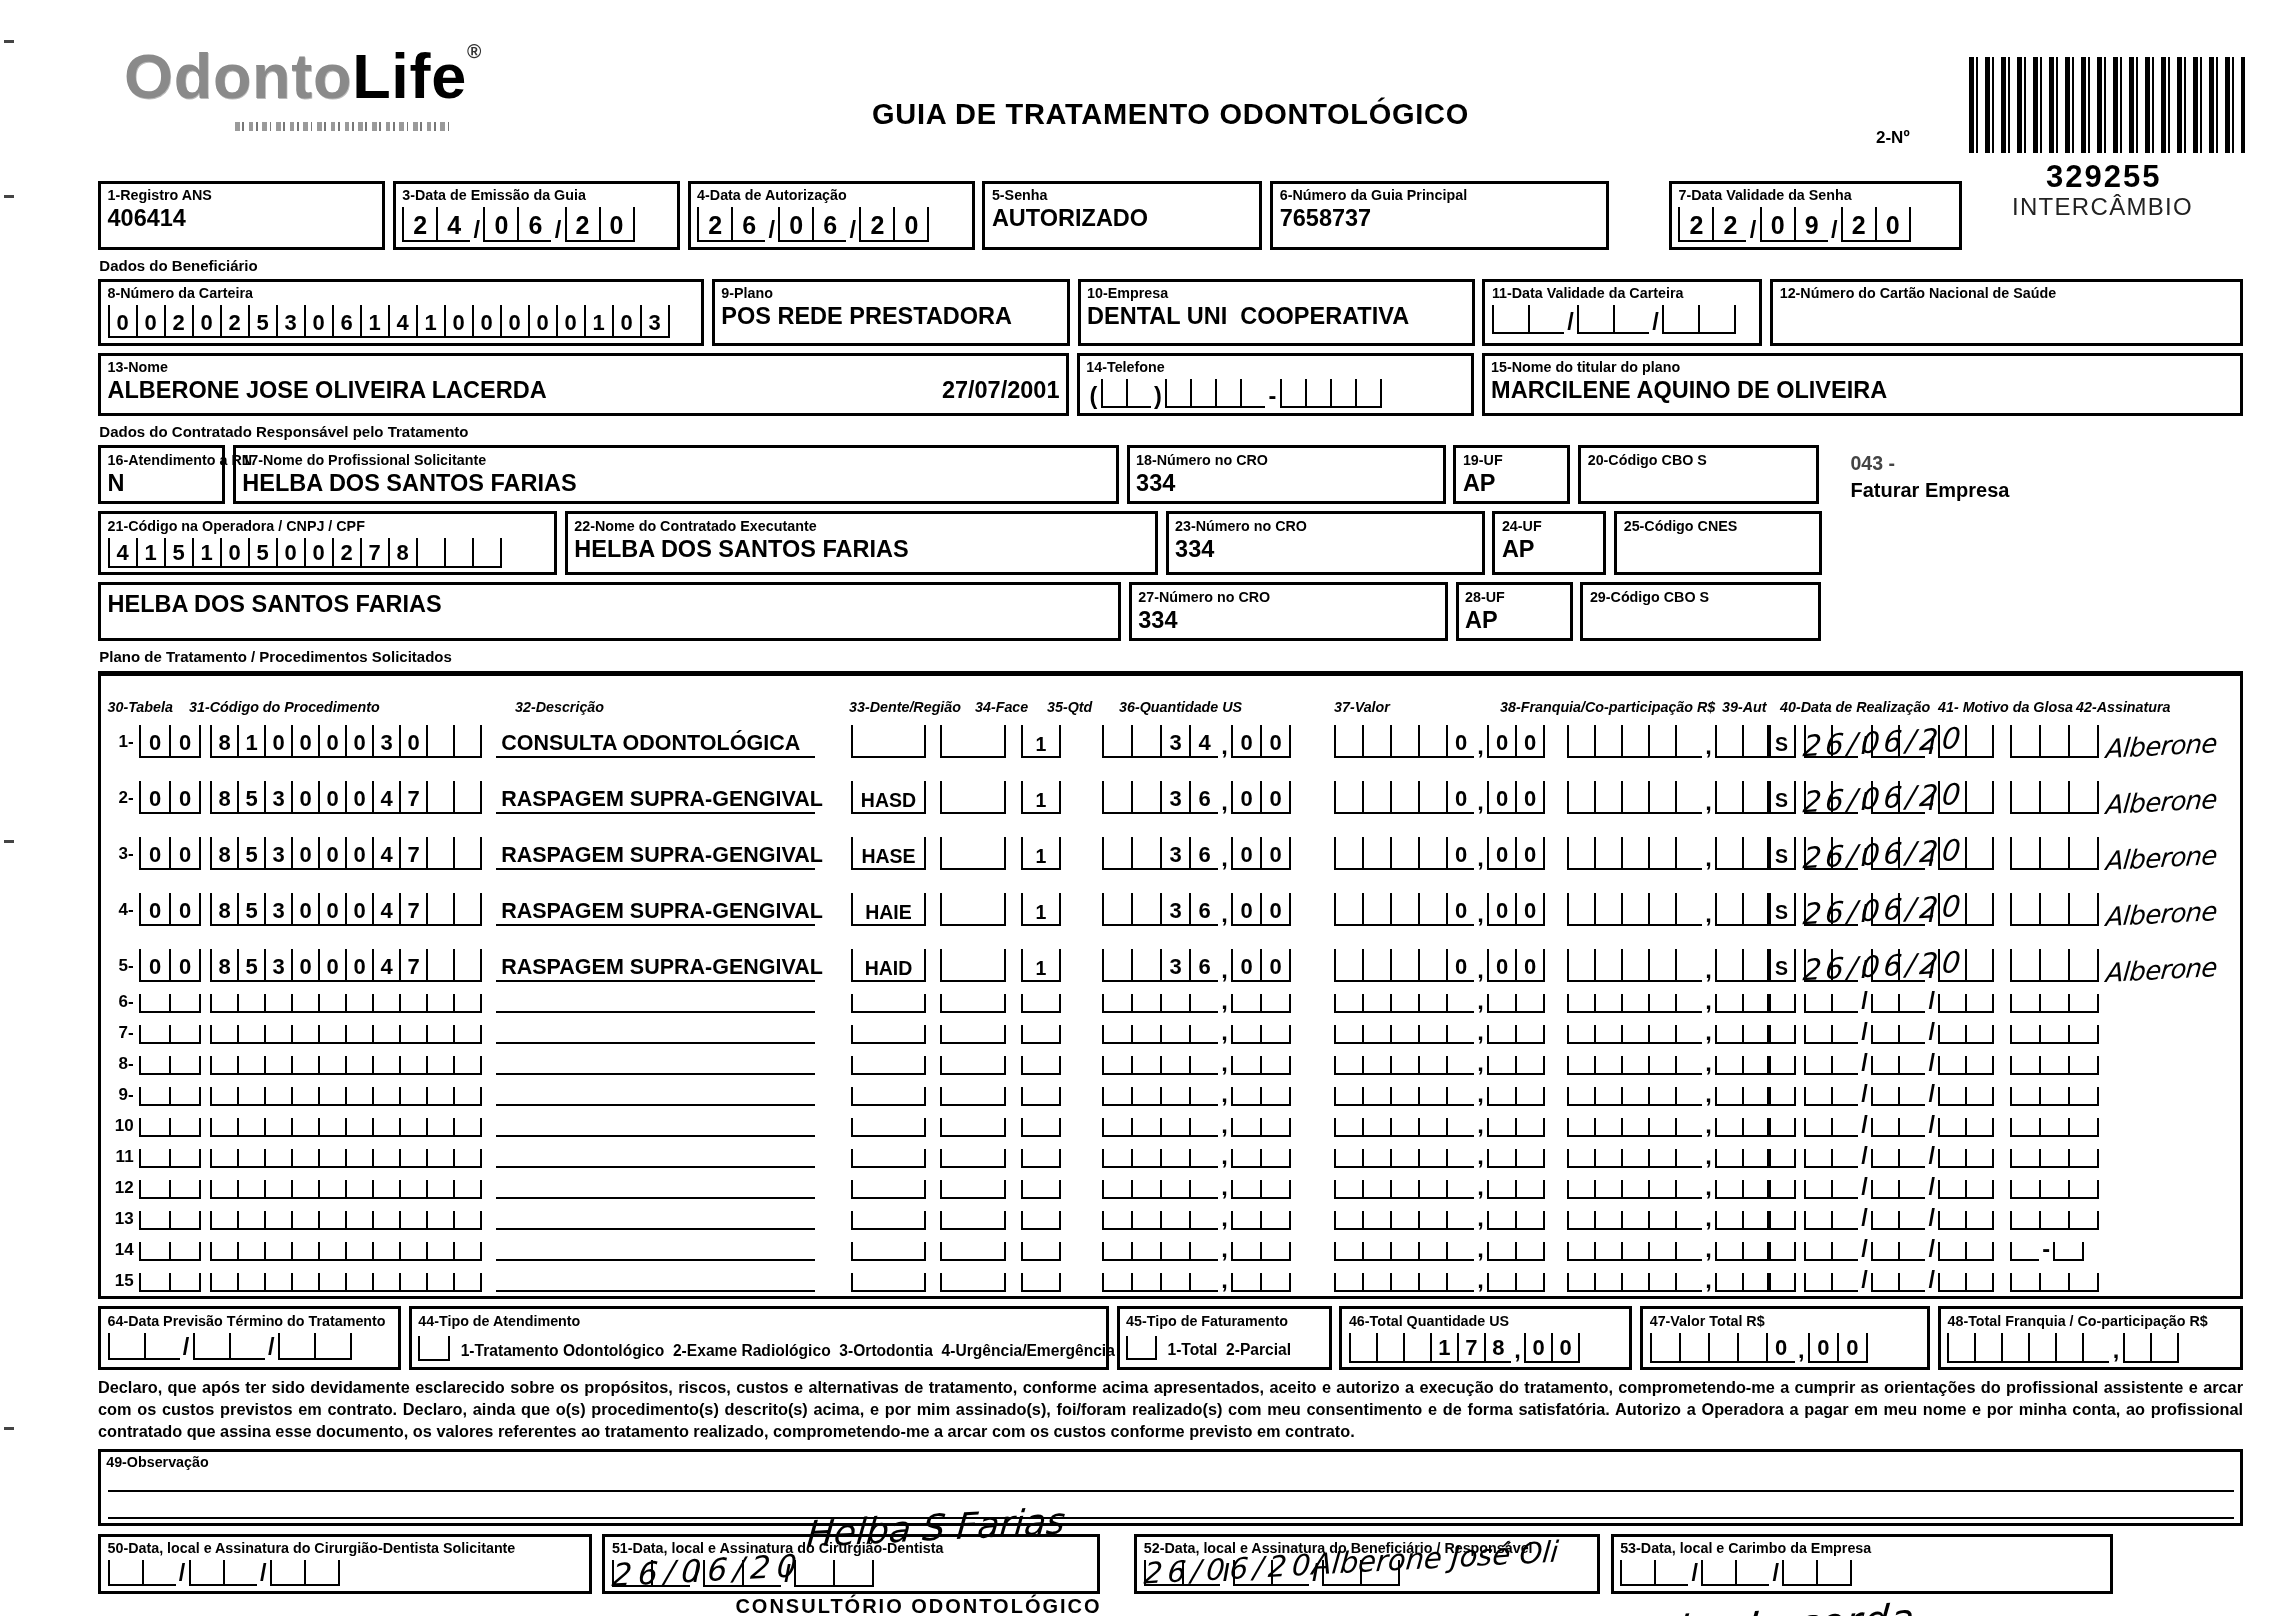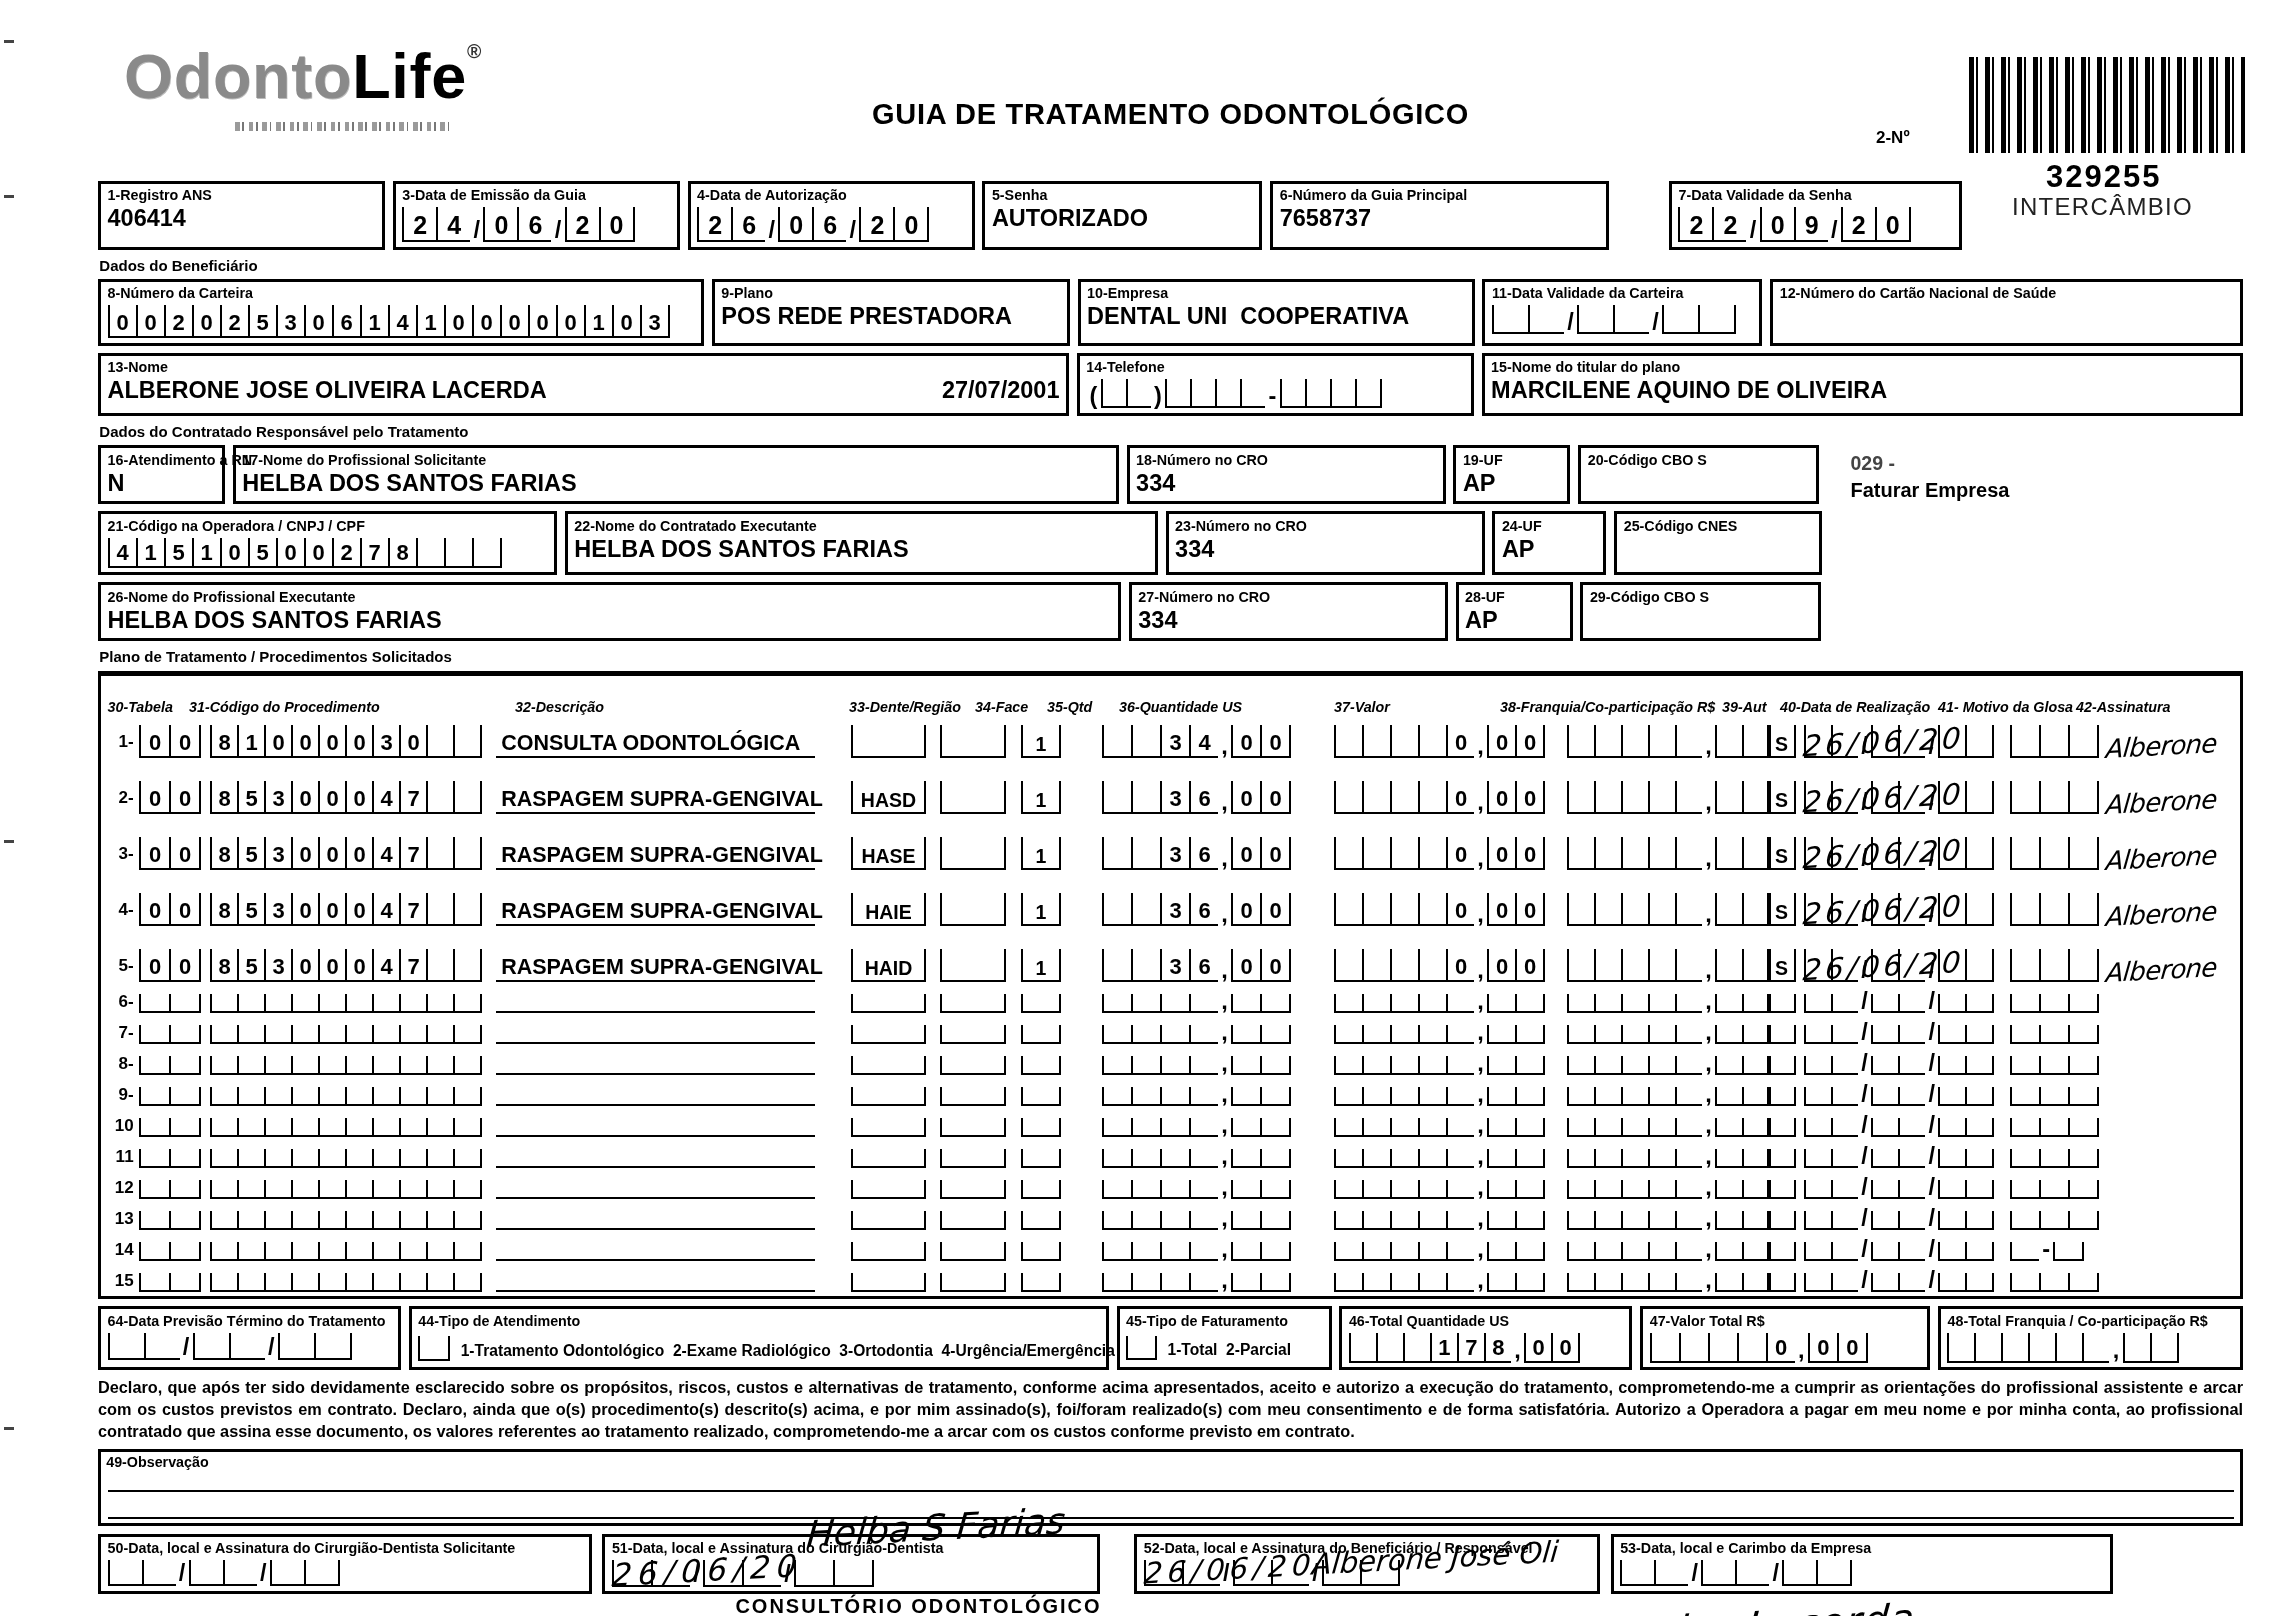--- a/index.html
+++ b/index.html
@@ -271,21 +271,21 @@
         <div class="fvalue">334</div>
       </div>
       <div class="fbox" style="width:117px">
         <div class="flabel">19-UF</div>
         <div class="fvalue">AP</div>
       </div>
       <div class="fbox" style="width:241px">
         <div class="flabel">20-Código CBO S</div>
       </div>
       <div class="note025">
-        <div class="n1">029 -</div>
+        <div class="n1">043 -</div>
         <div class="n2">Faturar Empresa</div>
       </div>
     </div>
 
     <div class="frow">
       <div class="fbox" style="width:459px">
         <div class="flabel">21-Código na Operadora / CNPJ / CPF</div>
         <div class="comb mid">
             <span class="cell" style="width: 28px; height: 30px;">4</span>
             <span class="cell" style="width: 28px; height: 30px;">1</span>
@@ -316,21 +316,20 @@
         <div class="flabel">24-UF</div>
         <div class="fvalue">AP</div>
       </div>
       <div class="fbox" style="width:208px">
         <div class="flabel">25-Código CNES</div>
       </div>
     </div>
 
     <div class="frow">
       <div class="fbox" style="width:1023px">
-        <div class="flabel">26-Nome do Profissional Executante</div>
         <div class="fvalue">HELBA DOS SANTOS FARIAS</div>
       </div>
       <div class="fbox" style="width:319px">
         <div class="flabel">27-Número no CRO</div>
         <div class="fvalue">334</div>
       </div>
       <div class="fbox" style="width:117px">
         <div class="flabel">28-UF</div>
         <div class="fvalue">AP</div>
       </div>

